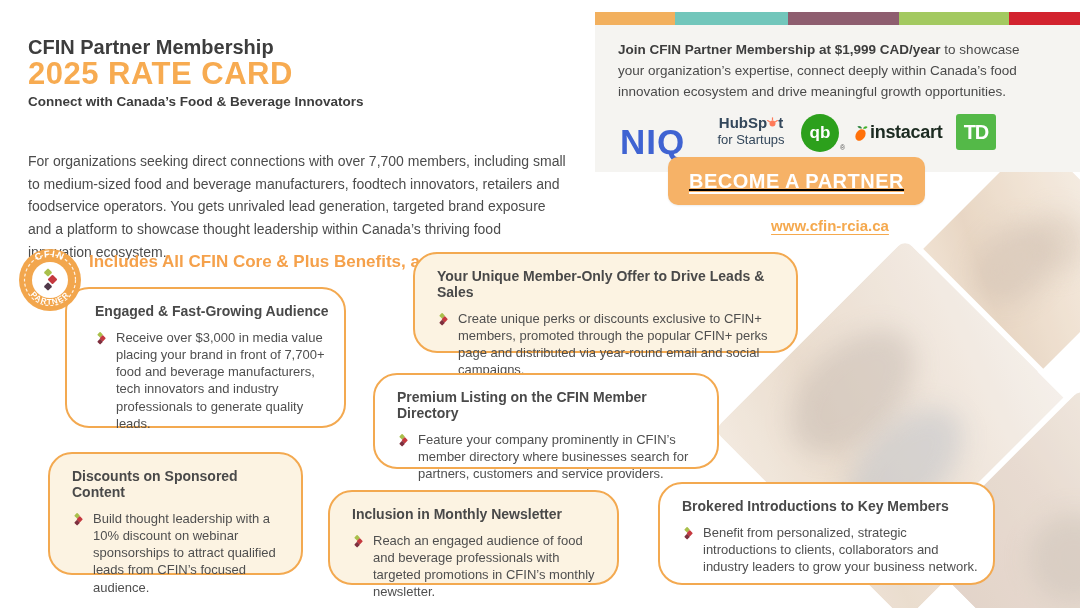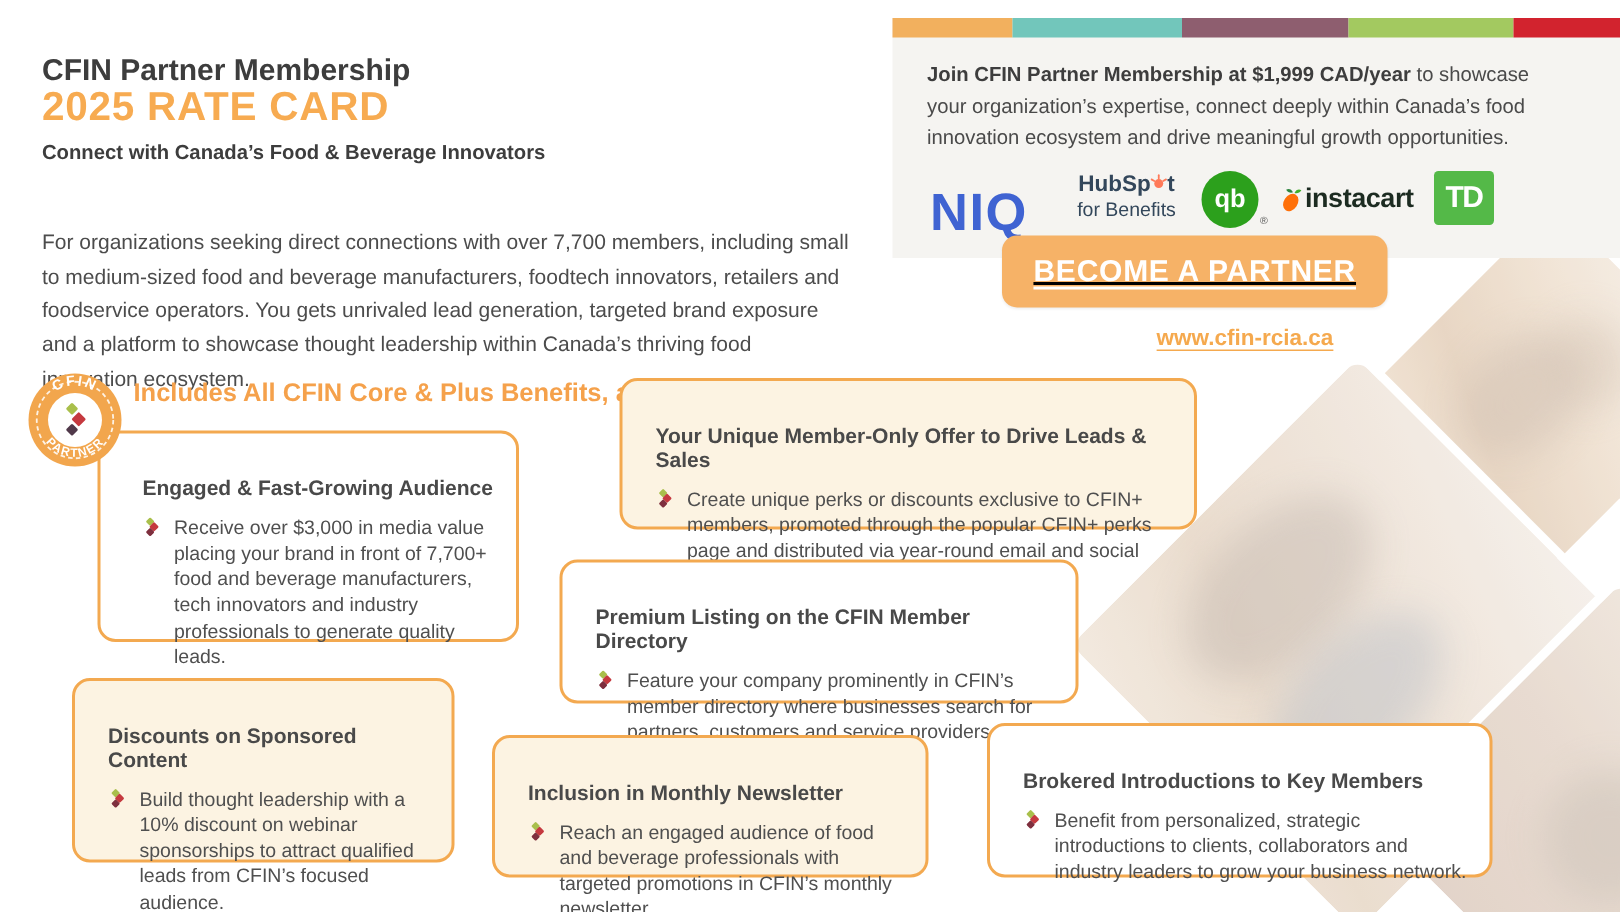--- a/index.html
+++ b/index.html
@@ -2,21 +2,21 @@
 <html><head>
 <meta charset="utf-8">
 <style>
   html,body{margin:0;padding:0;background:#ffffff;}
   body{font-family:"Liberation Sans", sans-serif;}
   #stage{position:relative;width:1080px;height:608px;overflow:hidden;background:#ffffff;}
 
   
   .abs{position:absolute;}
   .hdr-title{left:28px;top:36px;font-size:20px;font-weight:600;color:#3d3d3d;z-index:4;}
-  .rate-card{left:28px;top:56px;font-size:27px;font-weight:800;color:#F7AB51;letter-spacing:.5px;z-index:4;}
+  .rate-card{left:28px;top:56px;font-size:31px;font-weight:800;color:#F7AB51;letter-spacing:.5px;z-index:4;}
   .tagline{left:28px;top:94px;font-size:13.5px;font-weight:700;color:#3d3d3d;z-index:4;}
   .why-h{left:28px;top:131px;font-size:15.5px;font-weight:700;color:#F5A14B;z-index:4;}
   .why-p{left:28px;top:150px;width:540px;font-size:14px;line-height:1.62;color:#4c4c4c;z-index:4;margin:0;}
 
   
   .offer-panel{left:595px;top:12px;width:500px;height:160px;background:#F5F4F1;z-index:2;}
   .stripe{position:absolute;left:0;top:0;width:100%;height:13px;display:flex;}
   .stripe span{display:block;height:100%;}
   .st1{width:16%;} .st2{width:22.6%;} .st3{width:22.2%;} .st4{width:22%;} .st5{width:17.2%;}
   .offer-text{position:absolute;left:23px;top:28px;width:408px;font-size:13.5px;line-height:1.55;color:#4a4a4a;margin:0;}
@@ -60,22 +60,22 @@
   .b1{left:26px;top:70px;width:90px;height:150px;background:#b4a69c;}
   .b2{left:120px;top:90px;width:80px;height:140px;background:#a9b0ba;}
   .b3{left:60px;top:30px;width:60px;height:60px;background:#cdb9a6;}
   .b4{left:40px;top:60px;width:70px;height:90px;background:#c2ae9e;}
   .b5{left:70px;top:80px;width:90px;height:90px;background:#bcb1a4;}
 
   
   .badge{left:18px;top:248px;z-index:7;}
   .ben-h{left:89px;top:252px;font-size:17px;font-weight:800;color:#F5A14B;z-index:4;}
 
-  .card{position:absolute;box-sizing:border-box;border:2px solid #F3A950;border-radius:12px;
-        padding:28px 14px 10px 22px;z-index:5;background:#fff;}
+  .card{position:absolute;box-sizing:border-box;border:2px solid #F3A950;border-radius:24px;
+        padding:14px 14px 10px 22px;z-index:5;background:#fff;}
   .card.cream{background:#FCF3E2;}
   .card-title{margin:0 0 10px 0;font-size:14px;font-weight:700;color:#494949;}
   .bullet{display:flex;gap:10px;}
   .bullet .arrow{flex:none;margin-top:2px;}
   .bullet p{margin:0;font-size:13px;line-height:1.32;color:#4f4f4f;}
 
   .c1{left:65px;top:287px;width:281px;height:141px;padding-left:28px;}
   .c2{left:413px;top:252px;width:385px;height:101px;}
   .c3{left:373px;top:373px;width:346px;height:96px;}
   .c4{left:48px;top:452px;width:255px;height:123px;}
@@ -121,21 +121,21 @@
       <div class="logo niq">NIQ</div>
       <div class="logo hubspot">
         <div class="hs1"><span>HubSp</span><svg width="11" height="11" viewBox="0 0 11 11">
               <g fill="#FF7A59">
                 <circle cx="5.5" cy="6.4" r="3"></circle>
                 <rect x="4.9" y="0.2" width="1.2" height="3.4" rx="0.6"></rect>
                 <rect x="4.9" y="0.2" width="1.2" height="3.4" rx="0.6" transform="rotate(60 5.5 6.4)"></rect>
                 <rect x="4.9" y="0.2" width="1.2" height="3.4" rx="0.6" transform="rotate(-60 5.5 6.4)"></rect>
               </g>
             </svg><span>t</span></div>
-        <div class="hs2">for Benefits</div>
+        <div class="hs2">for Startups</div>
       </div>
       <div class="logo qb">qb</div>
       <div class="logo qb-reg">®</div>
       <div class="logo insta">
         <svg width="15" height="18" viewBox="0 0 15 18">
           <ellipse cx="7.5" cy="11" rx="4.6" ry="6.2" fill="#FF7009" transform="rotate(33 7.5 11)"></ellipse>
           <path d="M10 4.6 C11 2.4 13 1.8 14.6 2.9 C13.6 4.6 11.5 5.2 10 4.6Z" fill="#43B02A"></path>
           <path d="M9 4.2 C8 2 6 1.4 4.4 2.5 C5.4 4.2 7.5 4.9 9 4.2Z" fill="#2E8540"></path>
         </svg>
         <span class="word">instacart</span>

